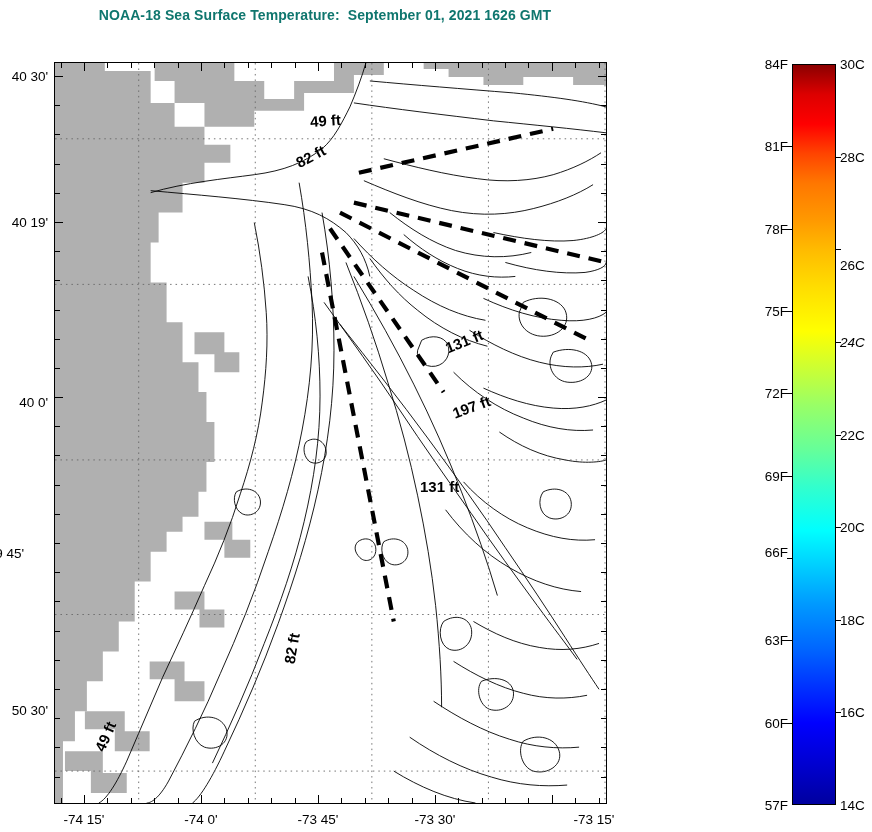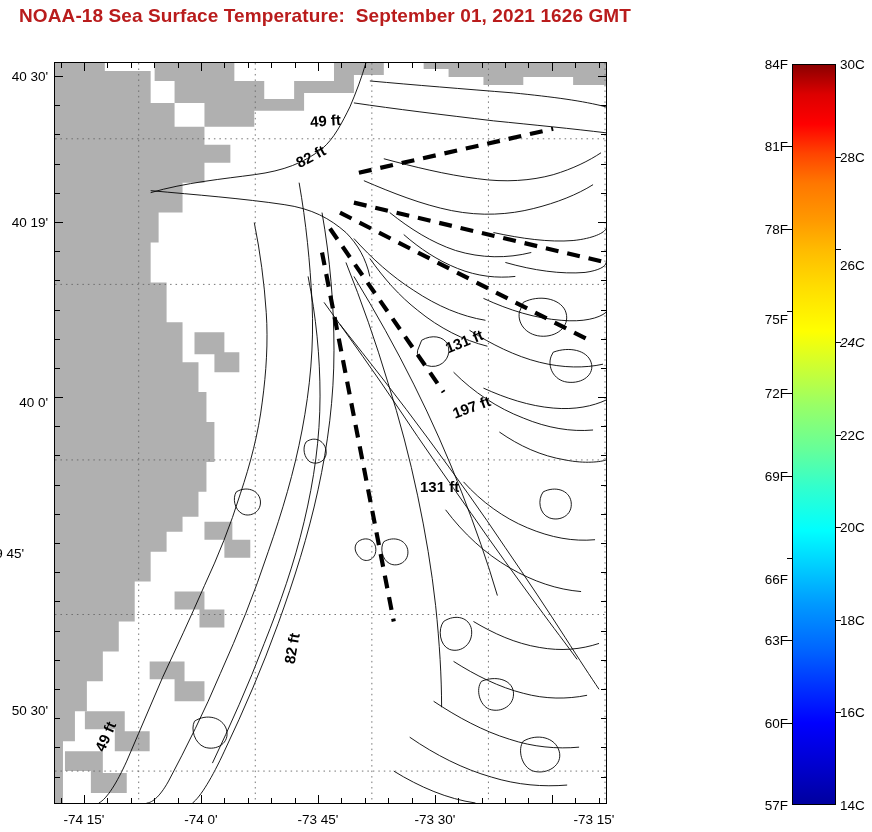--- a/index.html
+++ b/index.html
@@ -1,21 +1,21 @@
 <!DOCTYPE html>
 <html><head>
 <meta charset="utf-8">
 <style>
   html,body{margin:0;padding:0;background:#ffffff;}
   body{width:872px;height:832px;position:relative;overflow:hidden;
        font-family:"Liberation Sans",sans-serif;}
 
   
   #title-block{position:absolute;left:0;top:4px;width:650px;text-align:center;}
-  #title-block .tline{color:#b91c1c;font-weight:bold;font-size:19px;
+  #title-block .tline{color:#0f766e;font-weight:bold;font-size:14px;
        letter-spacing:.1px;line-height:23px;white-space:pre;}
 
   
   #map-frame{position:absolute;left:54px;top:62px;width:553px;height:742px;
        border:1px solid #000;box-sizing:border-box;background:#ffffff;overflow:hidden;}
   #map-canvas{position:absolute;left:0;top:0;width:100%;height:100%;}
 
   
   .tick{position:absolute;background:#000;}
   .xlab{position:absolute;font-size:13.5px;color:#000;white-space:nowrap;
@@ -321,27 +321,27 @@
   </div>
 
 <div id="colorbar-wrap">
   <div id="colorbar"></div>
   <div id="cb-labels">
       <div class="cb-lab-f" style="top: 0px;">84F</div>
       <div class="cb-lab-f" style="top: 82.3333px;">81F</div>
       <div class="cb-tick-l" style="top: 82.3333px;"></div>
       <div class="cb-lab-f" style="top: 164.667px;">78F</div>
       <div class="cb-tick-l" style="top: 164.667px;"></div>
-      <div class="cb-lab-f" style="top: 247px; margin-top: 8px;">75F</div>
+      <div class="cb-lab-f" style="top: 247px;">75F</div>
       <div class="cb-tick-l" style="top: 247px;"></div>
       <div class="cb-lab-f" style="top: 329.333px;">72F</div>
       <div class="cb-tick-l" style="top: 329.333px;"></div>
       <div class="cb-lab-f" style="top: 411.667px;">69F</div>
       <div class="cb-tick-l" style="top: 411.667px;"></div>
-      <div class="cb-lab-f" style="top: 515px;">66F</div>
+      <div class="cb-lab-f" style="top: 488px;">66F</div>
       <div class="cb-tick-l" style="top: 494px;"></div>
       <div class="cb-lab-f" style="top: 576.333px;">63F</div>
       <div class="cb-tick-l" style="top: 576.333px;"></div>
       <div class="cb-lab-f" style="top: 658.667px;">60F</div>
       <div class="cb-tick-l" style="top: 658.667px;"></div>
       <div class="cb-lab-f" style="top: 741px;">57F</div>
       <div class="cb-lab-c" style="top: 0px;">30C</div>
       <div class="cb-lab-c" style="top: 92.625px;">28C</div>
       <div class="cb-tick-r" style="top: 92.625px;"></div>
       <div class="cb-lab-c" style="top: 185.25px; margin-top: 16px;">26C</div>

